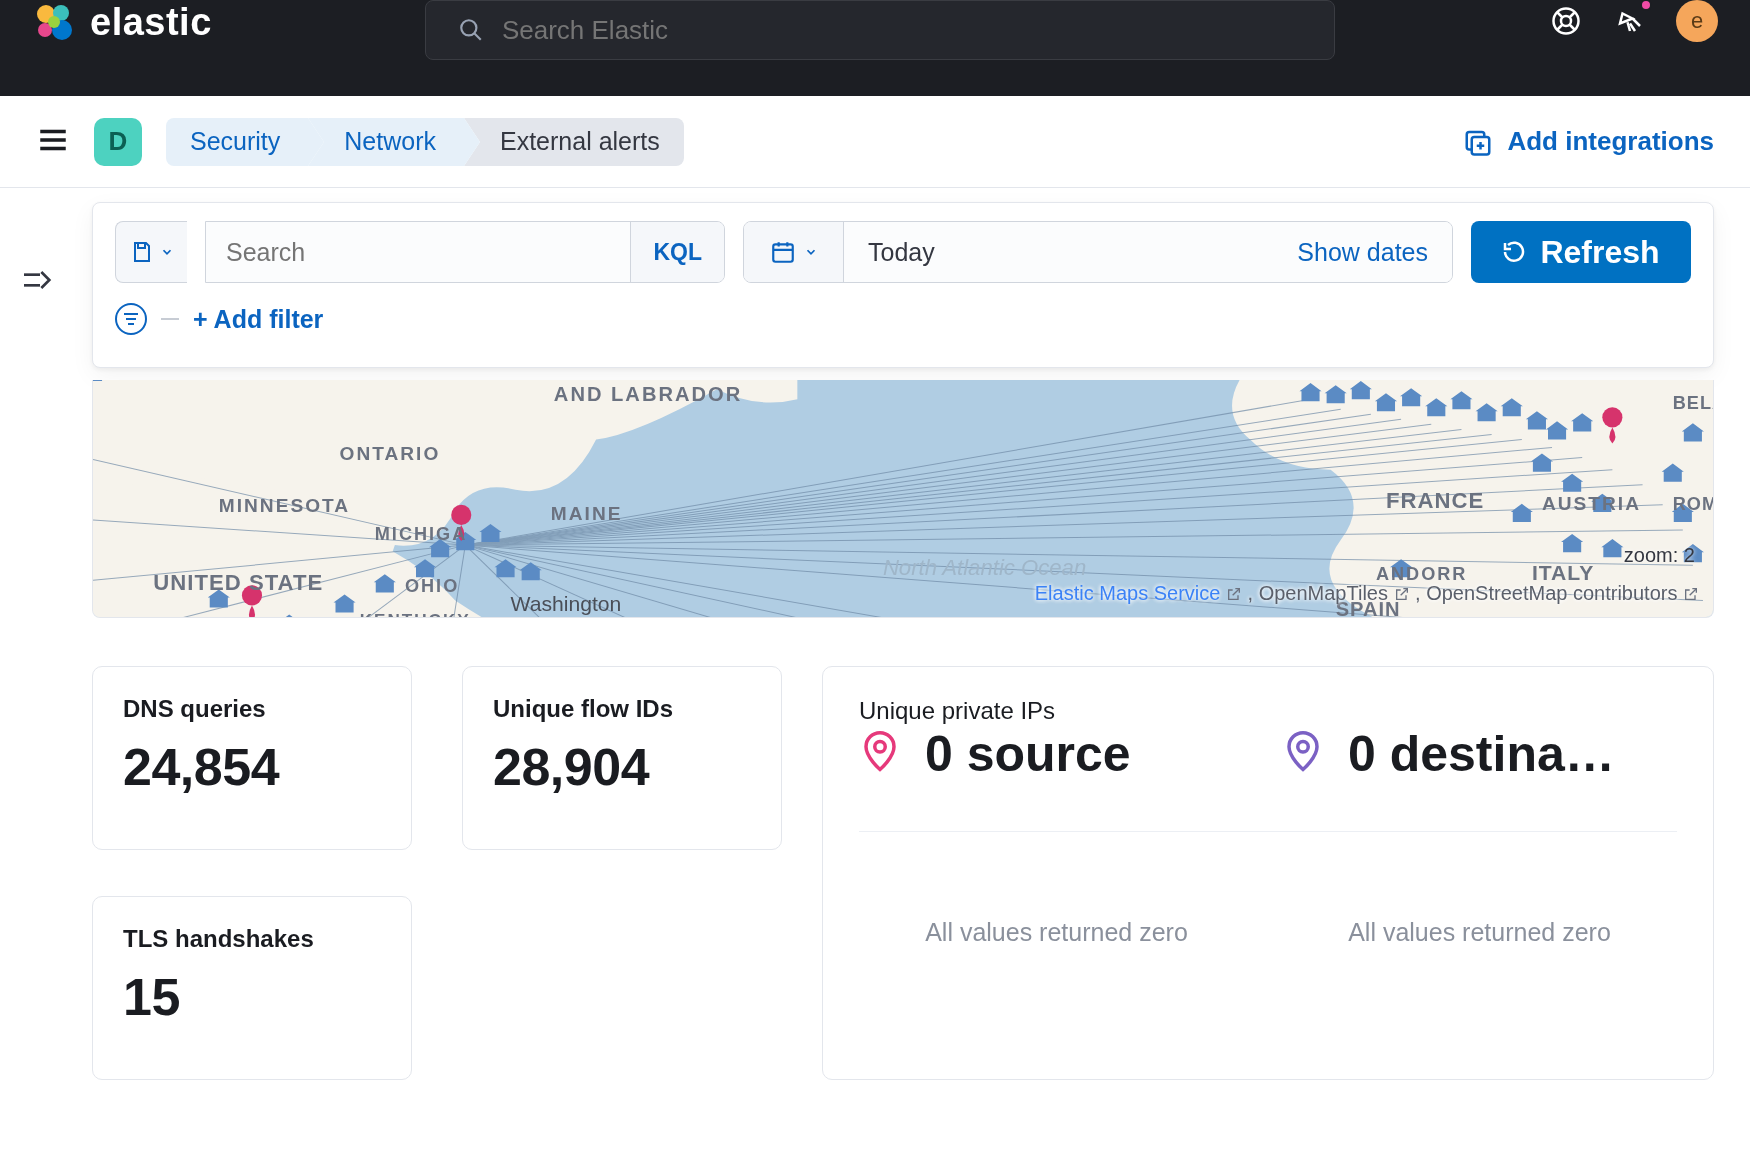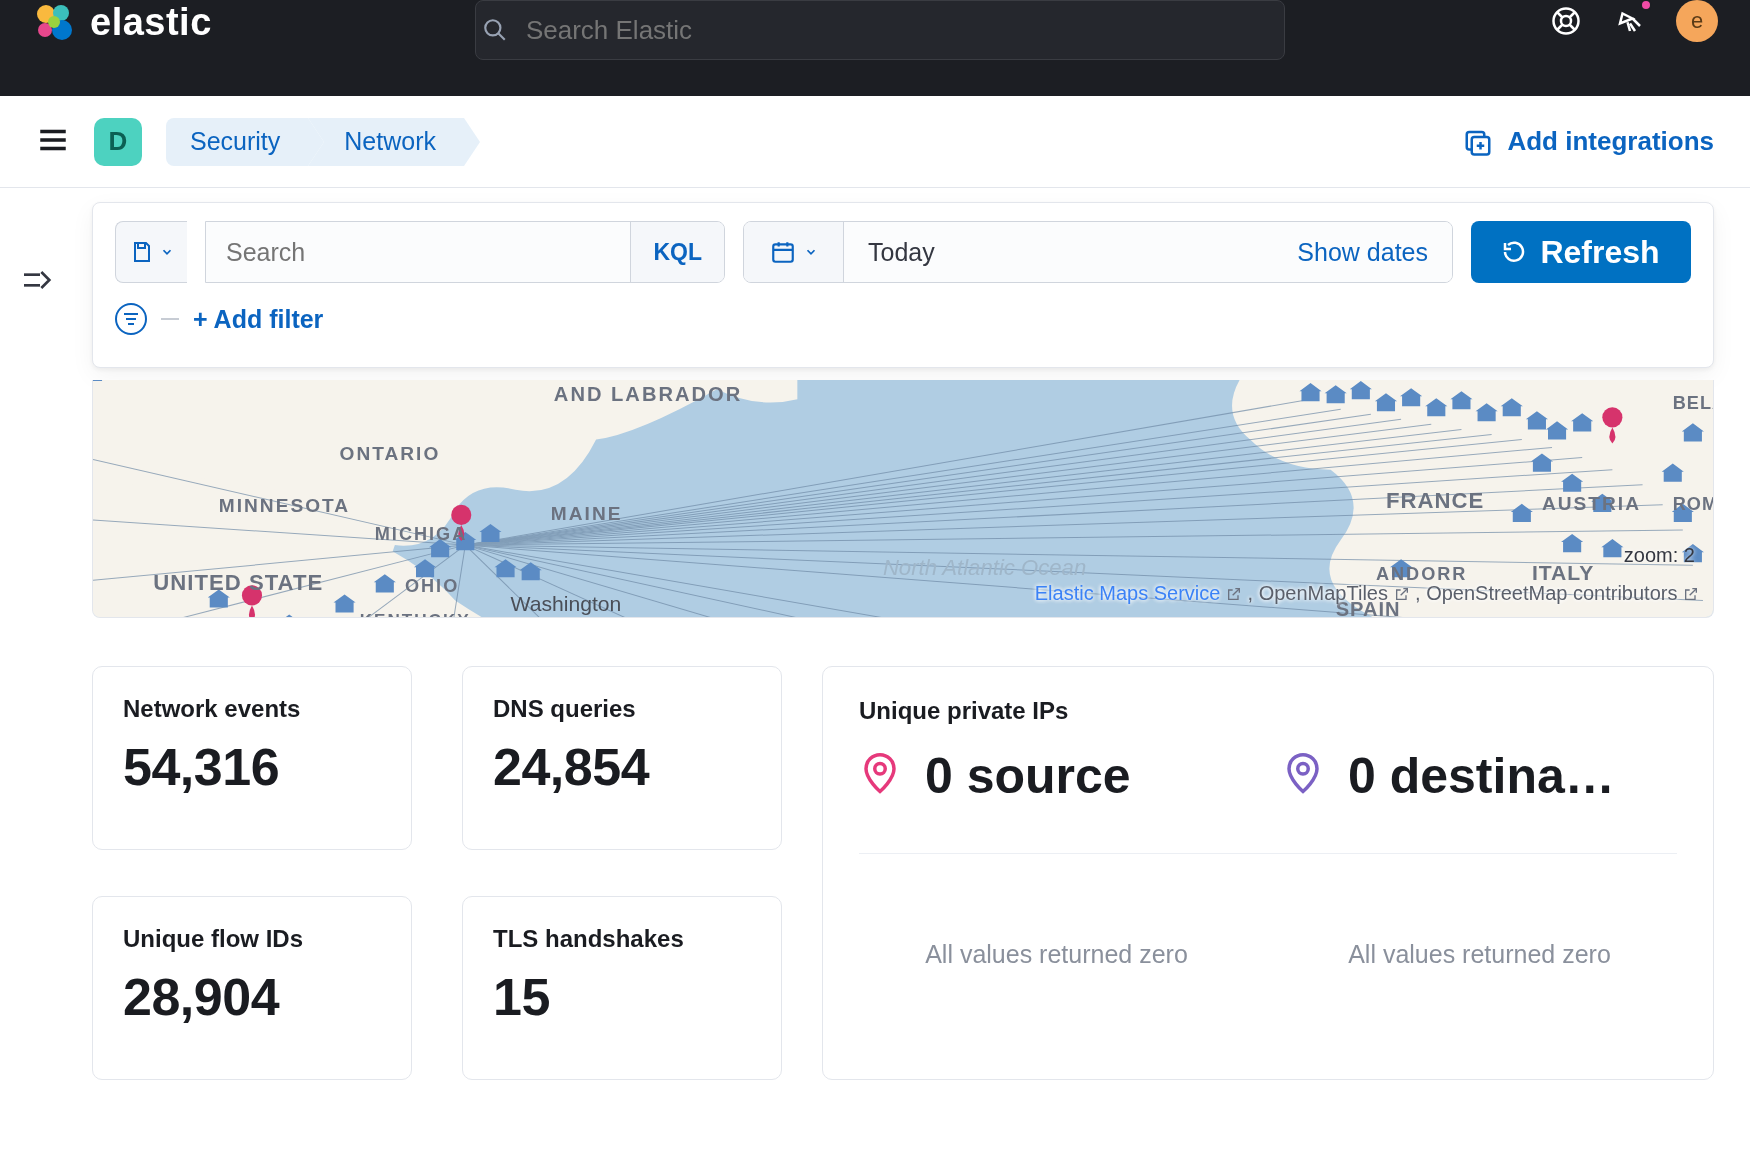--- a/index.html
+++ b/index.html
@@ -19,23 +19,23 @@
     display: flex;
     align-items: flex-start;
     padding: 0 32px;
     gap: 24px;
   }
   .logo-cluster { display:flex; align-items:center; gap:14px; }
   .logo-svg { width:44px; height:44px; }
   .logo-text { color:#fff; font-size:38px; font-weight:600; letter-spacing:.5px; }
   .global-search {
     margin-left: auto; margin-right: auto;
-    width: 810px; height: 60px;
+    width: 910px; height: 60px;
     background:#25272d; border:1px solid #3a3c42; border-radius:8px;
-    display:flex; align-items:center; padding:0 6px; gap:18px;
+    display:flex; align-items:center; padding:0 32px; gap:18px;
   }
   .global-search svg { width:26px; height:26px; stroke:#98a2b3; }
   .global-search input {
     flex:1; background:transparent; border:none; outline:none;
     color:#98a2b3; font-size:26px;
   }
   .header-icons { display:flex; align-items:center; gap:28px; }
   .hdr-icon { width:36px; height:36px; display:flex; align-items:center; justify-content:center; cursor:pointer; position:relative; }
   .hdr-icon svg { stroke:#fff; fill:none; }
   .notif-dot { position:absolute; top:-4px; right:-4px; width:12px; height:12px; border-radius:50%; background:#f04ba6; border:2px solid #1c1e23; }
@@ -181,21 +181,21 @@
     padding: 28px 30px 20px 30px;
     display:flex; flex-direction:column; gap:14px;
   }
   .kpi-label { font-size:24px; font-weight:700; color:#1a1c21; }
   .kpi-value { font-size:52px; font-weight:800; letter-spacing:-.5px; color:#1a1c21; }
   .unique-panel {
     flex:1; border:1px solid #e3e6ec; border-radius:10px;
     padding: 30px 36px;
     display:flex; flex-direction:column;
   }
-  .unique-title { font-size:24px; font-weight:700; margin-bottom:22px; }
+  .unique-title { font-size:24px; font-weight:400; }
   .unique-cols { display:flex; gap:28px; border-bottom:1px solid #eceff4; padding-bottom:48px; }
   .unique-col { flex:1; display:flex; align-items:center; gap:24px; }
   .pin-icon svg { width:42px; height:42px; }
   .unique-big { font-size:50px; font-weight:800; white-space:nowrap; overflow:hidden; text-overflow:ellipsis; flex:1; }
   .zero-row { display:flex; gap:28px; margin-top:86px; }
   .zero { flex:1; text-align:center; font-size:25px; color:#8a909c; }
 </style>
 </head>
 <body>
 
@@ -248,20 +248,21 @@
     <svg viewBox="0 0 24 24" fill="none" stroke-width="2.5">
         <line x1="3" y1="6" x2="21" y2="6"></line>
         <line x1="3" y1="12" x2="21" y2="12"></line>
         <line x1="3" y1="18" x2="21" y2="18"></line>
       </svg>
   </div>
   <div class="space-badge">D</div>
   <div class="breadcrumbs">
     <div class="crumb crumb-link">Security</div>
     <div class="crumb crumb-link">Network</div>
+    <div class="crumb crumb-active">External alerts</div>
   </div>
   <div class="add-integrations">
     <svg viewBox="0 0 24 24" fill="none" stroke="#0b64c0" stroke-width="2">
       <rect x="3" y="4" width="14" height="14" rx="2"></rect>
         <rect x="7" y="8" width="14" height="14" rx="2" fill="#fff"></rect>
       <line x1="14" y1="12" x2="14" y2="18"></line>
         <line x1="11" y1="15" x2="17" y2="15"></line>
     </svg>
     <span>Add integrations</span>
   </div>
@@ -465,24 +466,20 @@
             <path d="M14 4h6v6"></path>
             <path d="M20 4 L10 14"></path>
             <path d="M18 14v6H4V6h6"></path>
           </svg>
       </div>
     </div>
 
     <div class="stats-row">
       <div class="kpi-grid">
         <div class="kpi">
-          <div class="kpi-label">Network events</div>
-          <div class="kpi-value">54,316</div>
-        </div>
-        <div class="kpi">
           <div class="kpi-label">DNS queries</div>
           <div class="kpi-value">24,854</div>
         </div>
         <div class="kpi">
           <div class="kpi-label">Unique flow IDs</div>
           <div class="kpi-value">28,904</div>
         </div>
         <div class="kpi">
           <div class="kpi-label">TLS handshakes</div>
           <div class="kpi-value">15</div>

